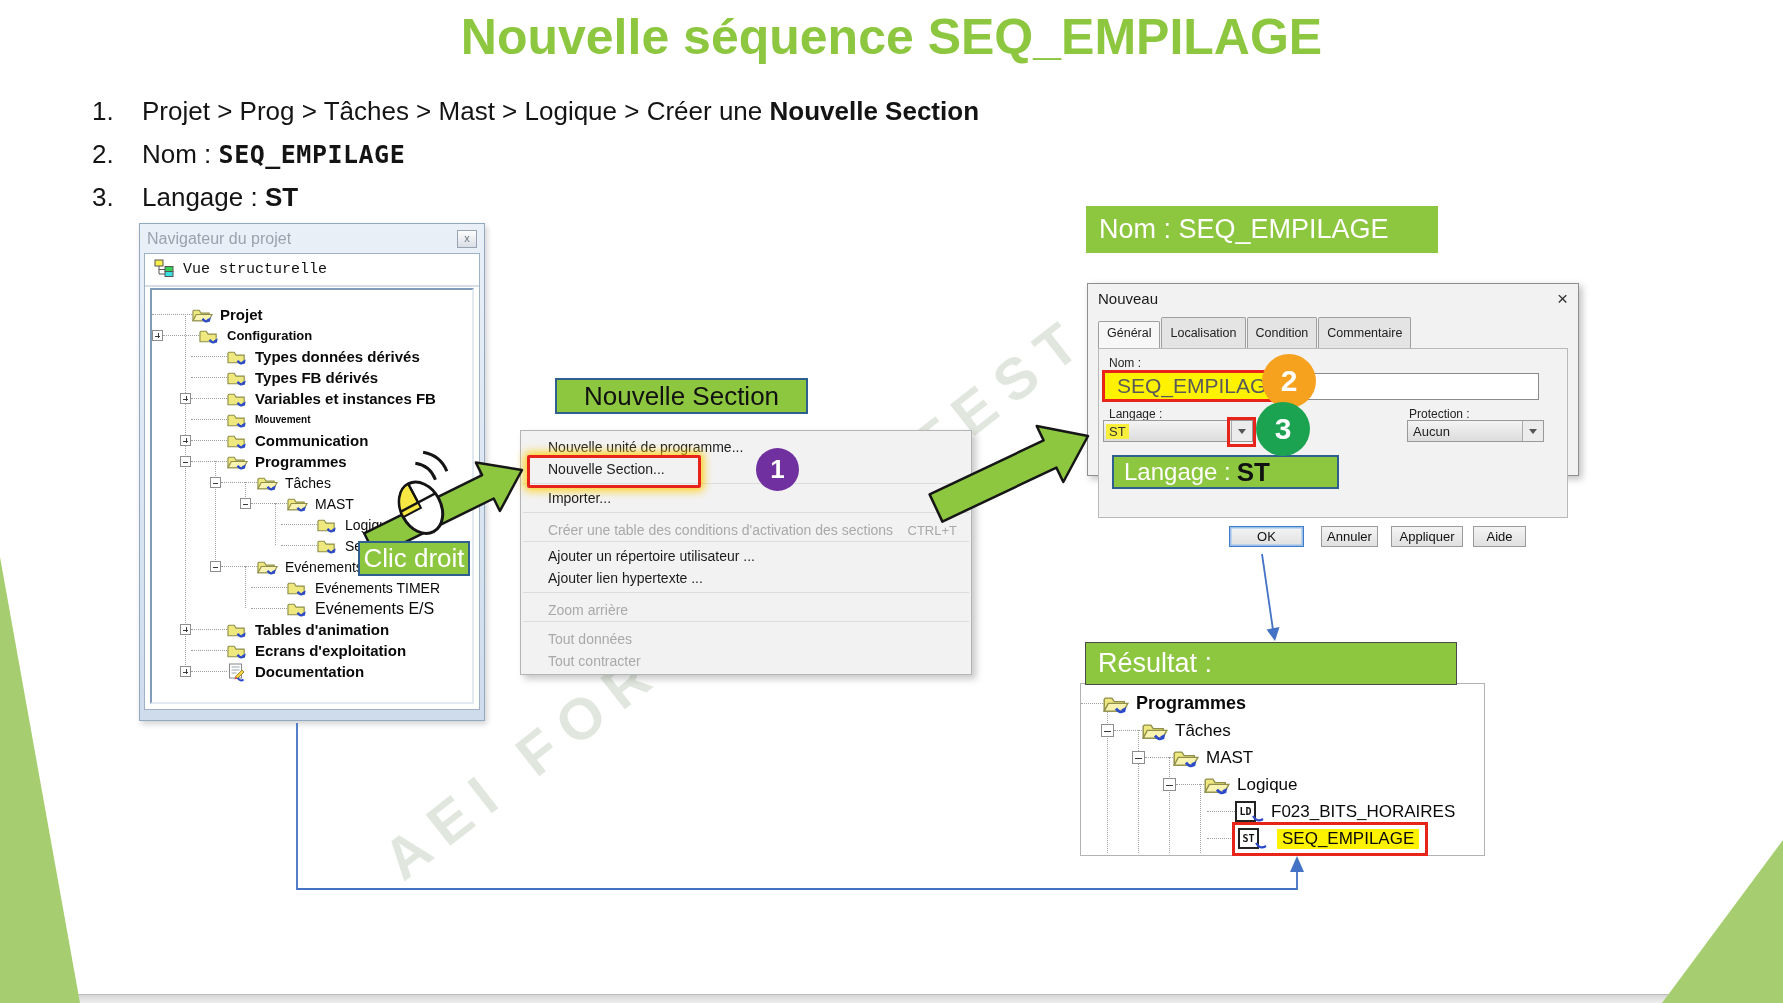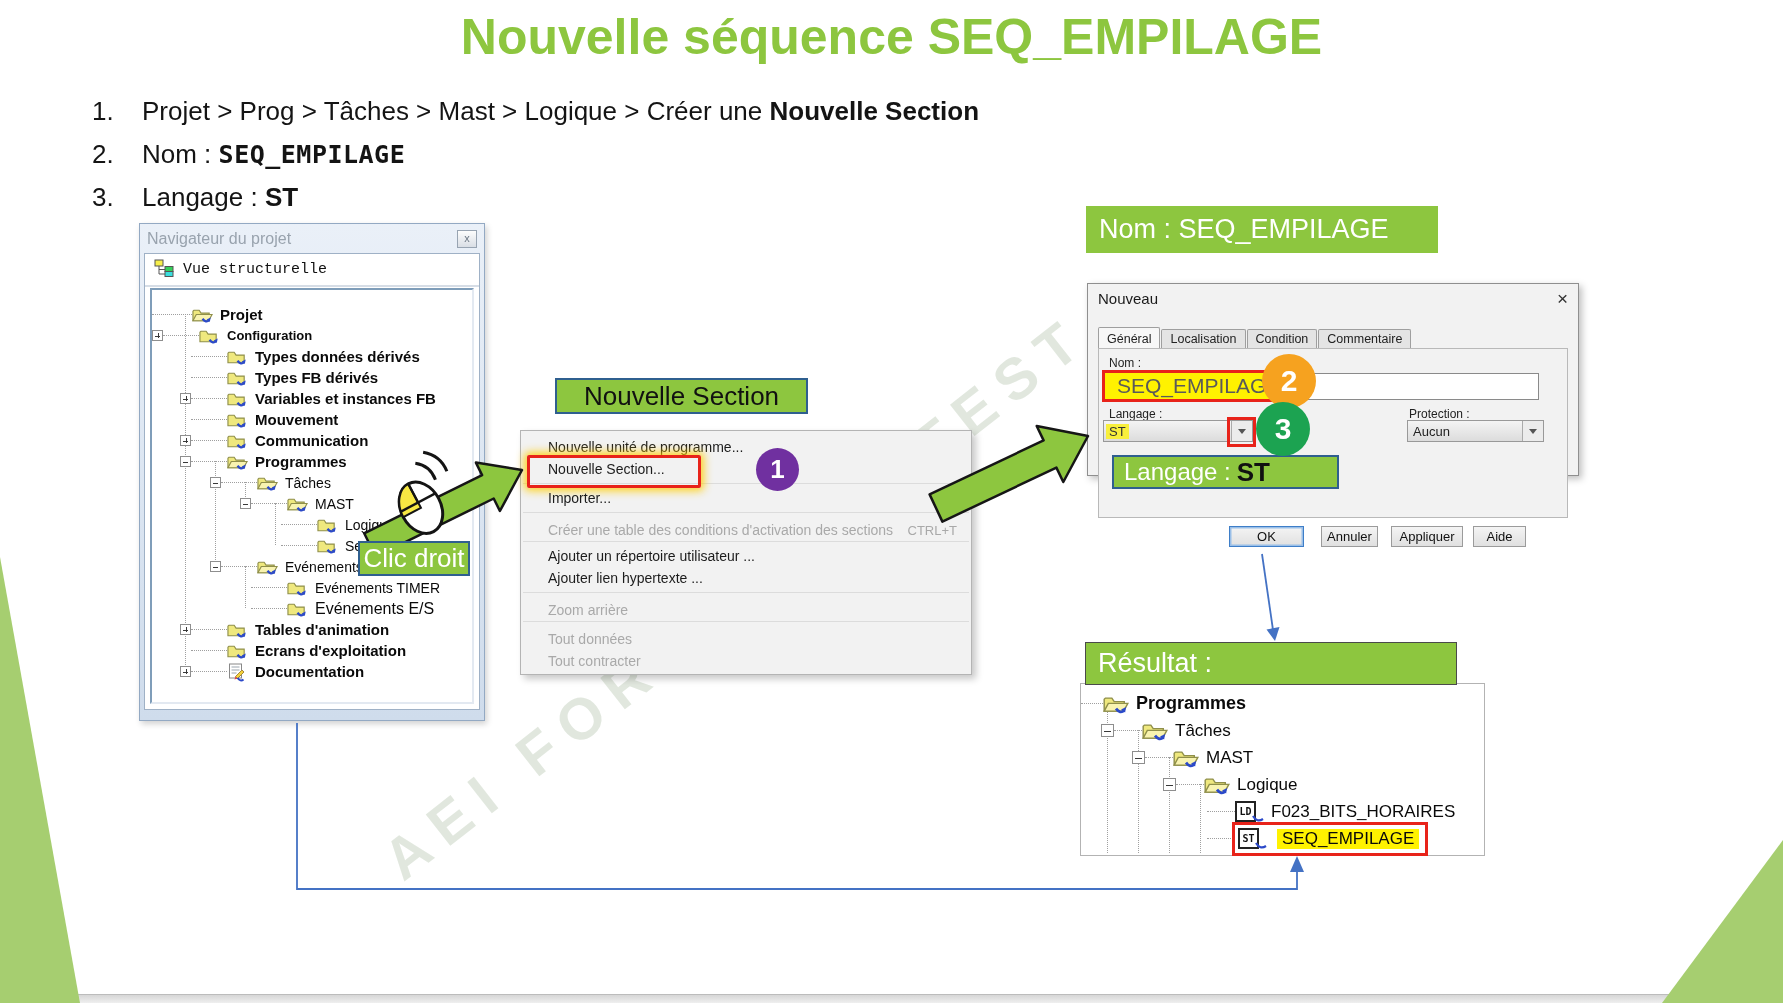--- a/index.html
+++ b/index.html
@@ -60,21 +60,21 @@
   .msep{border-top:1px solid #dcdcdc;margin:3px 2px;}
   .mi .redbox{position:absolute;left:6px;top:-3px;width:168px;height:27px;border:3px solid var(--red,#e8231a);
               border-radius:2px;box-shadow:0 0 8px 3px rgba(255,205,0,.85);pointer-events:none;}
   
   .dlg{position:absolute;left:1087px;top:283px;width:492px;height:193px;box-sizing:border-box;
        background:#f2f2f2;border:1px solid #8f8f8f;box-shadow:3px 3px 7px rgba(0,0,0,.25);z-index:2;}
   .dlg-title{height:28px;display:flex;align-items:center;justify-content:space-between;
              padding:0 10px;font-size:15px;color:#1a1a1a;}
   .dlg-close{font-size:19px;color:#333;line-height:19px;}
   .dlg-tabs{position:absolute;left:10px;top:45px;height:19px;display:flex;align-items:flex-end;z-index:3;}
-  .dtab{font-size:12.5px;padding:2px 8px;border:1px solid #9f9f9f;border-bottom:none;background:#e4e4e4;
+  .dtab{font-size:12.5px;padding:8px 8px;border:1px solid #9f9f9f;border-bottom:none;background:#e4e4e4;
         color:#222;margin-right:1px;border-radius:2px 2px 0 0;}
   .dtab.active{background:#f7f7f7;position:relative;padding-top:4px;}
   .dlg-content{position:absolute;left:10px;right:10px;top:64px;height:168px;border:1px solid #b9b9b9;
                background:#f2f2f2;}
   .dlbl{position:absolute;font-size:12px;color:#222;}
   .nom-row{position:absolute;left:4px;top:24px;width:434px;height:25px;background:#fff;border:1px solid #8a8a8a;}
   .nom-hl{position:absolute;left:-2px;top:-4px;height:32px;box-sizing:border-box;display:flex;align-items:center;
           padding:0 12px;background:#fff200;border:3px solid var(--red,#e8231a);font-size:21px;color:#5a5a5a;}
   .combo{position:absolute;height:22px;box-sizing:border-box;background:linear-gradient(#f4f4f4,#dcdcdc);
          border:1px solid #999;display:flex;align-items:center;}
@@ -216,21 +216,21 @@
             <span class="ticon">
               <svg width="21" height="18" viewBox="0 0 22 18" style="overflow:visible">
  <path d="M1 5 L1 15 L18 15 L18 7 L9.5 7 L7.5 4 L2 4 Z" fill="#efe87e" stroke="#8f8f4a" stroke-width="1.2"></path>
 
  <path d="M11 13 q3.5 4.5 7 1.5" fill="none" stroke="#2b49c9" stroke-width="2.4"></path>
  <path d="M19.6 11.6 l-0.9 4.6 l-3.4 -2.6 z" fill="#2b49c9"></path>
               </svg>
             </span>
             <span class="tlabel">Variables et instances FB</span>
           </div>
-          <div class="trow bold" style="height: 21px; font-size: 15px; padding-left: 28px;">
+          <div class="trow bold" style="height: 21px; font-size: 10px; padding-left: 28px;">
             <span style="width: 11px; flex: 0 0 auto;"></span>
             <span class="tdash" style="width: 36px;"></span>
             <span class="ticon">
               <svg width="21" height="18" viewBox="0 0 22 18" style="overflow:visible">
  <path d="M1 5 L1 15 L18 15 L18 7 L9.5 7 L7.5 4 L2 4 Z" fill="#efe87e" stroke="#8f8f4a" stroke-width="1.2"></path>
 
  <path d="M11 13 q3.5 4.5 7 1.5" fill="none" stroke="#2b49c9" stroke-width="2.4"></path>
  <path d="M19.6 11.6 l-0.9 4.6 l-3.4 -2.6 z" fill="#2b49c9"></path>
               </svg>
             </span>

